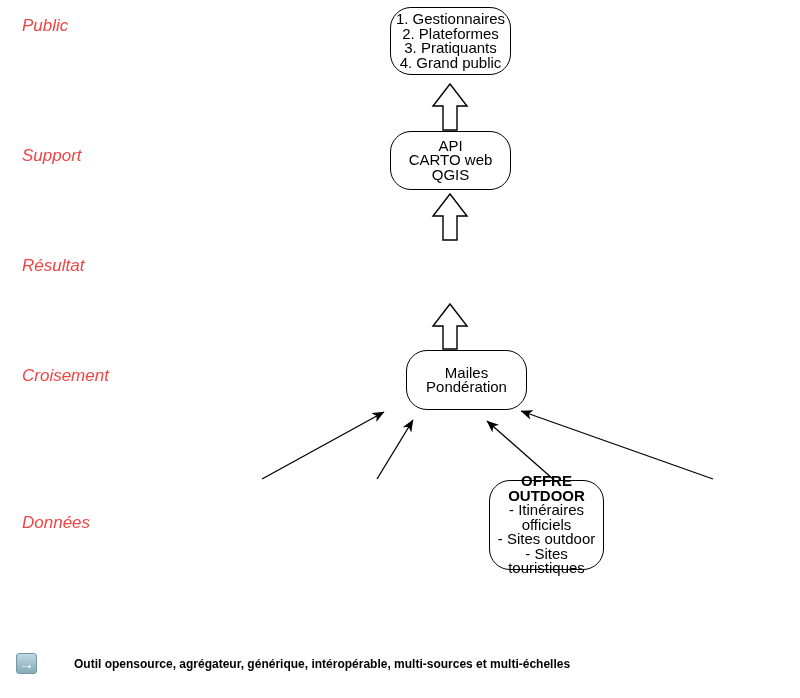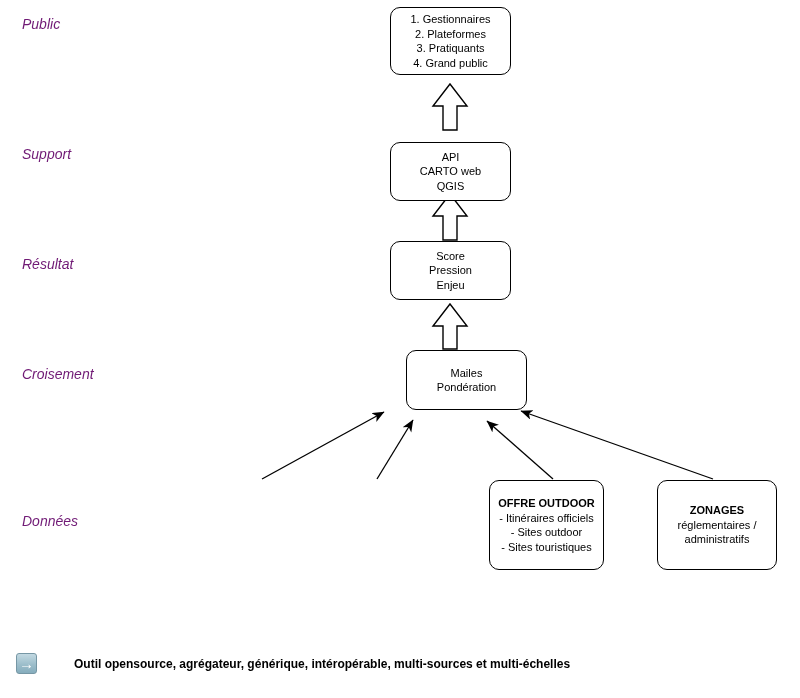--- a/index.html
+++ b/index.html
@@ -9,35 +9,35 @@
     position: relative;
     width: 800px;
     height: 698px;
     background: #ffffff;
     overflow: hidden;
   }
   .level-label {
     position: absolute;
     left: 22px;
     font-style: italic;
-    font-size: 14px;
-    color: #701a75;
+    font-size: 17px;
+    color: #ef4444;
     white-space: nowrap;
   }
   .node {
     position: absolute;
     background: #ffffff;
     border: 1px solid #000000;
-    border-radius: 10px;
+    border-radius: 21px;
     display: flex;
     flex-direction: column;
     align-items: center;
     justify-content: center;
     text-align: center;
-    font-size: 11px;
+    font-size: 15px;
     line-height: 14.5px;
     padding: 2px 3px;
   }
   .node .title { font-weight: bold; }
   .arrows-layer {
     position: absolute;
     left: 0; top: 0;
     width: 800px; height: 698px;
     pointer-events: none;
   }
@@ -97,49 +97,40 @@
     <line x1="713" y1="479" x2="521" y2="411" stroke="#000" stroke-width="1.3" marker-end="url(#ah)"></line>
   </svg>
 
   <div class="node" style="left:390px; top:7px;  width:121px; height:68px;">
     <span>1. Gestionnaires</span>
     <span>2. Plateformes</span>
     <span>3. Pratiquants</span>
     <span>4. Grand public</span>
   </div>
 
-  <div class="node" style="left:390px; top:142px; width:121px; height:59px;">
+  <div class="node" style="left:390px; top:131px; width:121px; height:59px;">
     <span>API</span>
     <span>CARTO web</span>
     <span>QGIS</span>
   </div>
 
-  <div class="node" style="left:390px; top:241px; width:121px; height:59px;">
-    <span>Score</span>
-    <span>Pression</span>
-    <span>Enjeu</span>
-  </div>
 
   <div class="node" style="left:390px; top:350px; width:121px; height:60px;margin-left:16px;">
     <span>Mailes</span>
     <span>Pondération</span>
   </div>
 
 
 
   <div class="node" style="left:489px; top:480px; width:115px; height:90px;">
     <span class="title">OFFRE OUTDOOR</span>
     <span>- Itinéraires officiels</span>
     <span>- Sites outdoor</span>
     <span>- Sites touristiques</span>
   </div>
 
-  <div class="node" style="left:657px; top:480px; width:120px; height:90px;">
-    <span class="title">ZONAGES</span>
-    <span>réglementaires / administratifs</span>
-  </div>
 
   <div class="footer">
     <span class="emoji-arrow">→</span>
     <span class="footer-text">Outil opensource, agrégateur, générique, intéropérable, multi-sources et multi-échelles</span>
   </div>
 
 </div>
 
 </body></html>

